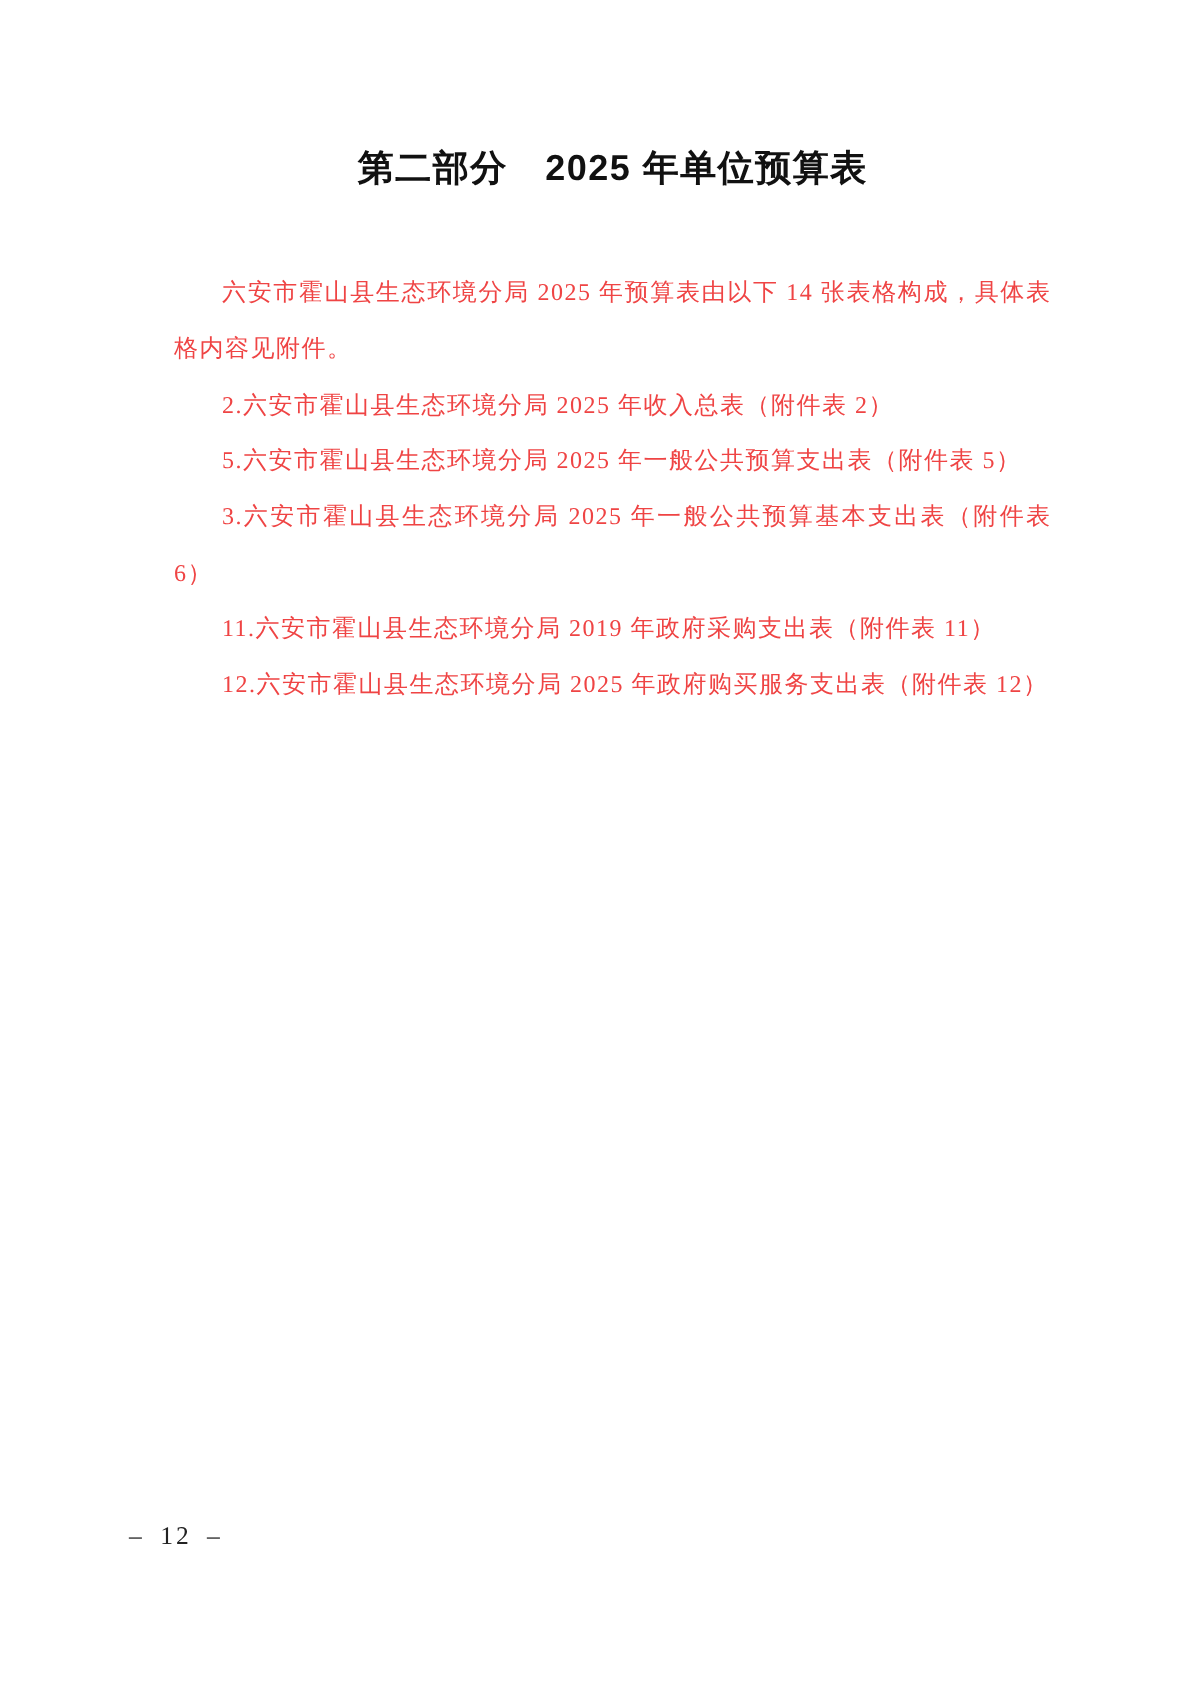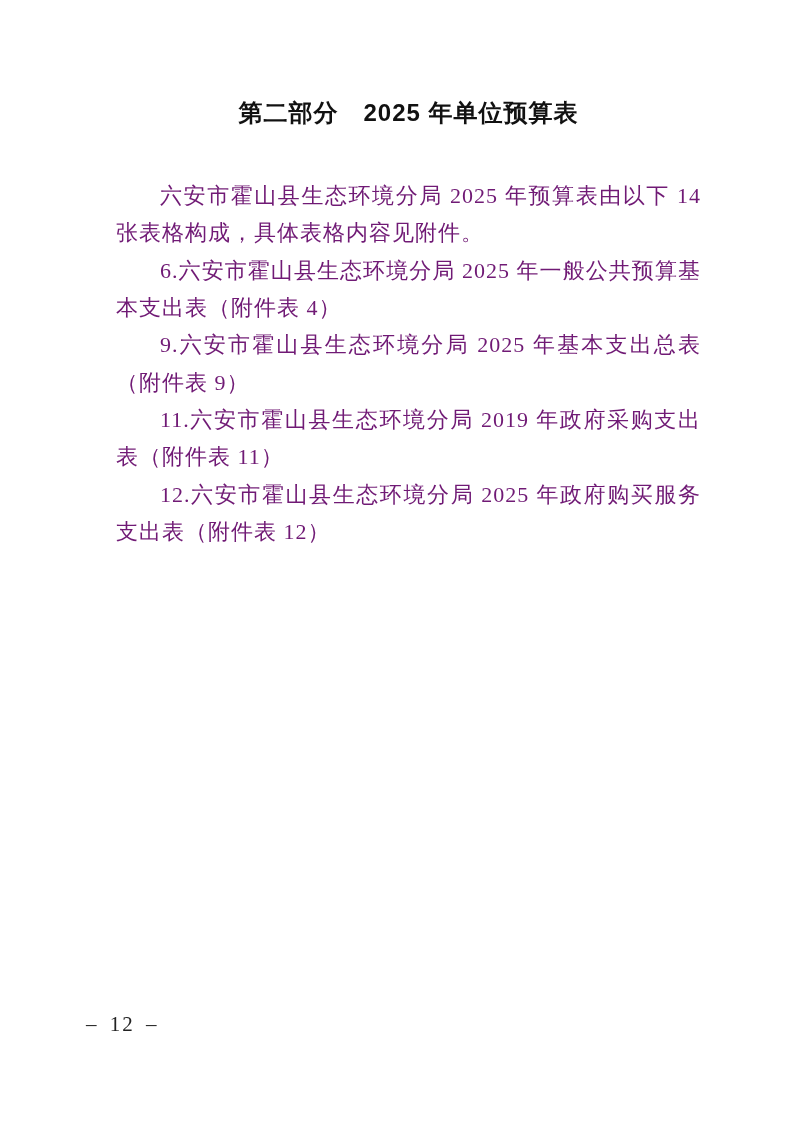--- a/index.html
+++ b/index.html
@@ -25,53 +25,54 @@
     line-height: 34px;
     font-weight: 700;
     text-align: center;
     letter-spacing: 1px;
     color: #111111;
     white-space: nowrap;
   }
   .body-text p {
     margin: 0;
     font-family: "Liberation Serif", "DejaVu Serif", serif;
-    font-size: 22px;
+    font-size: 16px;
     line-height: 37.33px;
     text-align: justify;
     text-justify: inter-character;
     text-indent: 2em;
     letter-spacing: 1px;
-    color: #701a75;
+    color: #ef4444;
   }
   .page-number {
     position: absolute;
     left: 86px;
     top: 1012px;
     font-family: "Liberation Serif", "DejaVu Serif", serif;
-    font-size: 21px;
+    font-size: 17px;
     line-height: 24px;
     letter-spacing: 2px;
     word-spacing: 4px;
     color: #222222;
   }
 </style>
 </head>
 <body>
 
 <div class="page">
 
   <h1 class="doc-title">第二部分　2025 年单位预算表</h1>
 
   <div class="body-text">
 
     <p>六安市霍山县生态环境分局 2025 年预算表由以下 14 张表格构成，具体表格内容见附件。</p>
 
-    <p>6.六安市霍山县生态环境分局 2025 年一般公共预算基本支出表（附件表 4）</p>
-    <p>9.六安市霍山县生态环境分局 2025 年基本支出总表（附件表 9）</p>
+    <p>2.六安市霍山县生态环境分局 2025 年收入总表（附件表 2）</p>
+    <p>5.六安市霍山县生态环境分局 2025 年一般公共预算支出表（附件表 5）</p>
+    <p>3.六安市霍山县生态环境分局 2025 年一般公共预算基本支出表（附件表 6）</p>
     <p>11.六安市霍山县生态环境分局 2019 年政府采购支出表（附件表 11）</p>
     <p>12.六安市霍山县生态环境分局 2025 年政府购买服务支出表（附件表 12）</p>
 
   </div>
 
   <div class="page-number">– 12 –</div>
 
 </div>
 
 </body></html>

